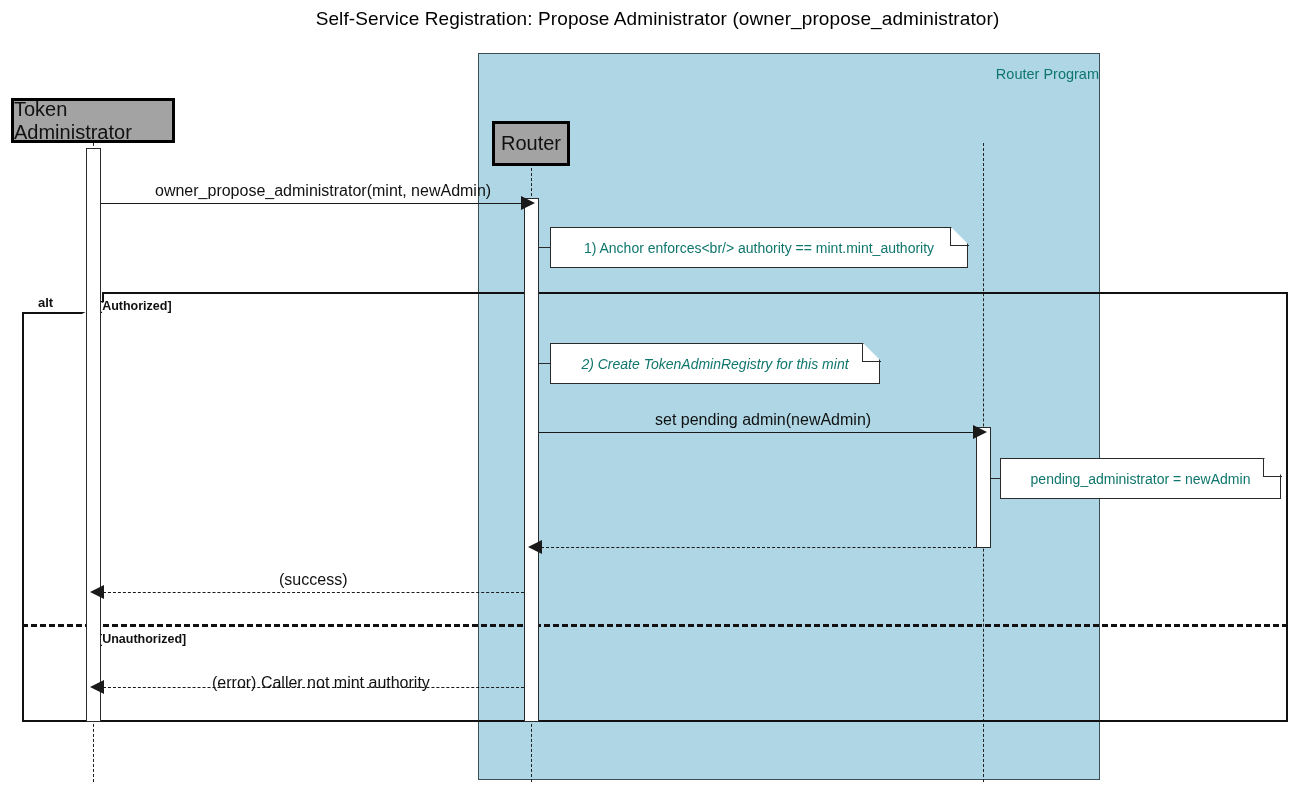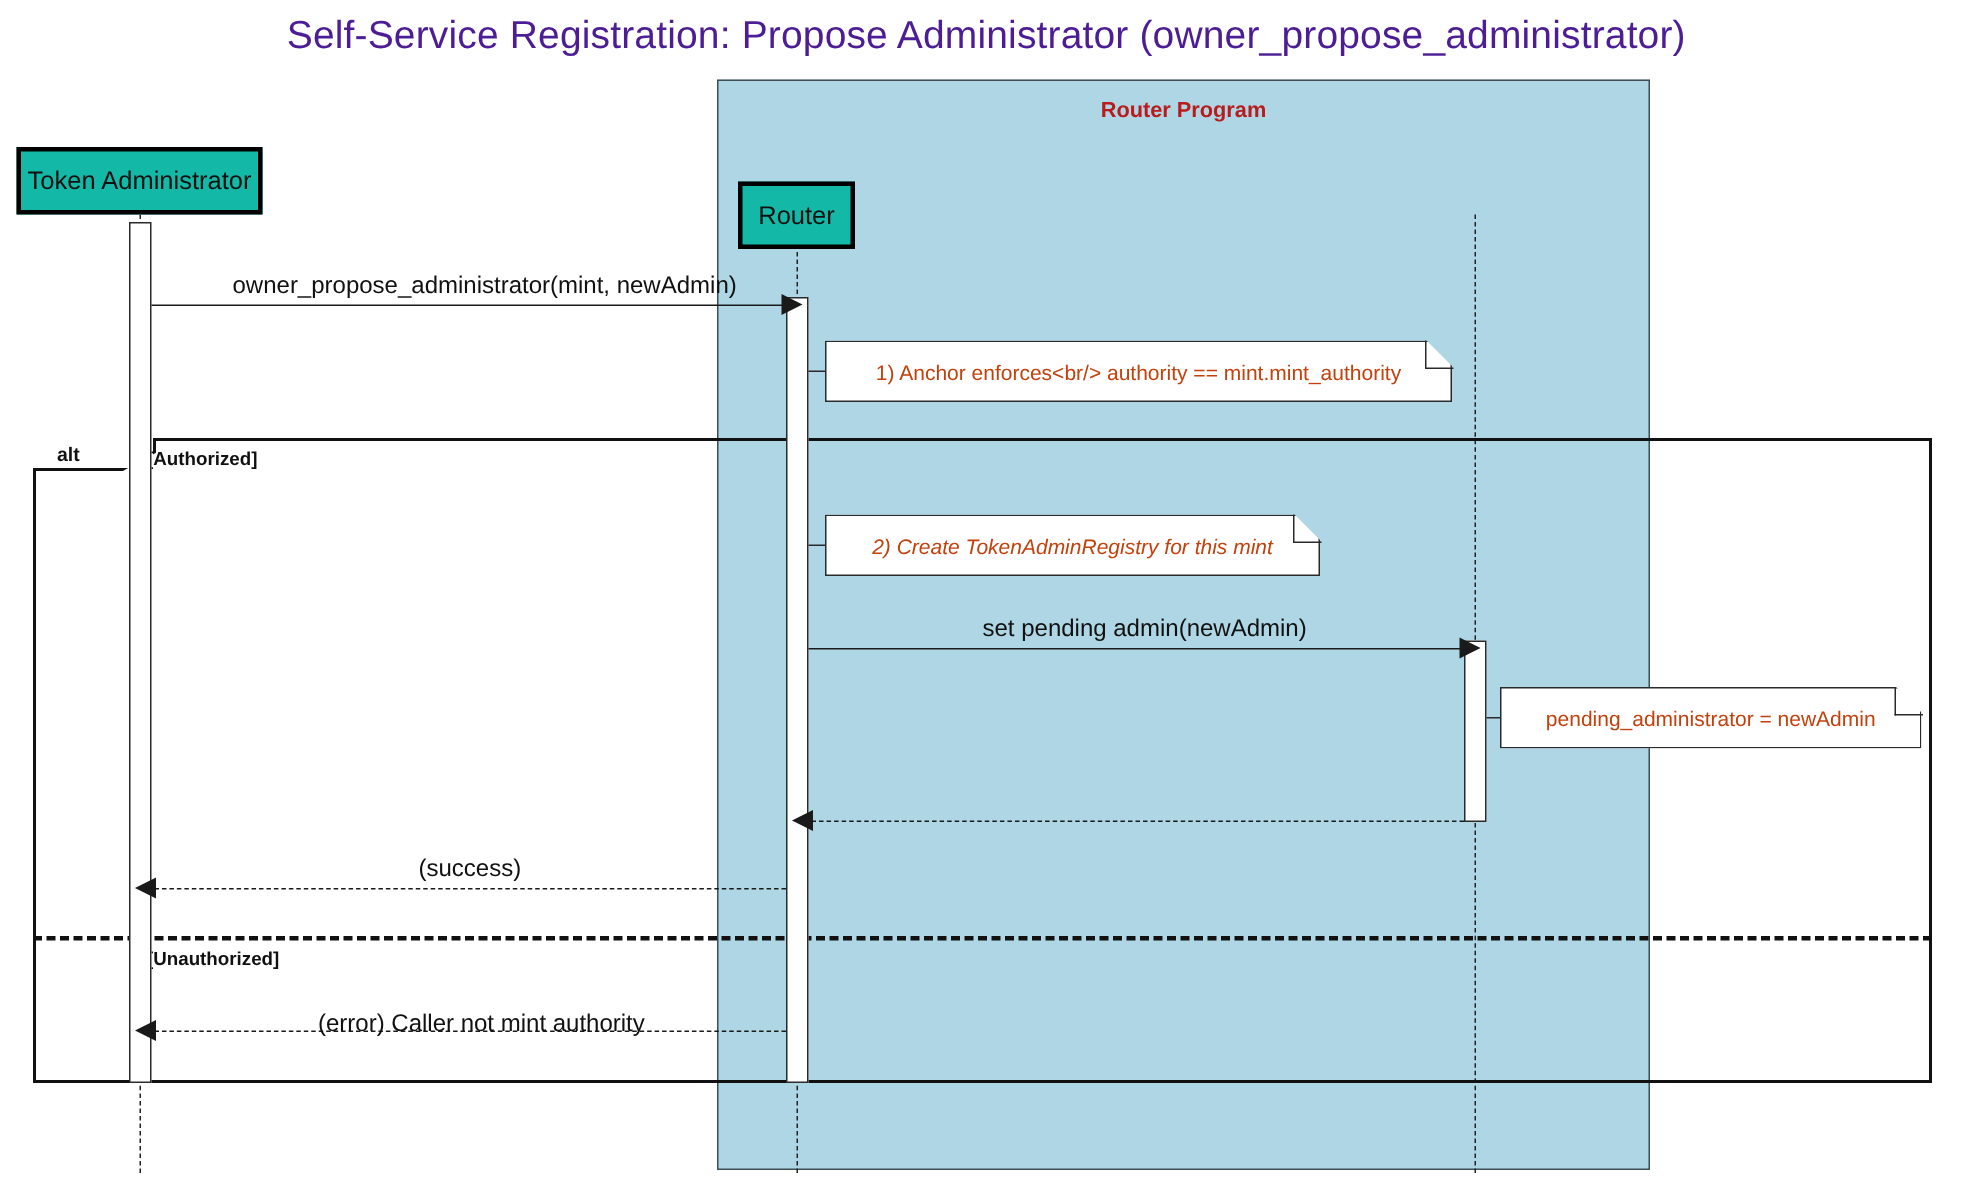--- a/index.html
+++ b/index.html
@@ -1,31 +1,31 @@
 <!DOCTYPE html>
 <html><head>
 <meta charset="utf-8">
 <style>
   html,body{margin:0;padding:0;background:#ffffff;}
   body{width:1315px;height:790px;overflow:hidden;
        font-family:"Liberation Sans",sans-serif;color:#000;}
   #canvas{position:relative;width:1315px;height:790px;}
 
   .title{position:absolute;left:0;top:8px;width:1315px;text-align:center;
-         font-size:26px;color:#4c1d95;letter-spacing:.1px;}
+         font-size:19px;color:#000000;letter-spacing:.1px;}
 
   
   .group-box{position:absolute;border:1.6px solid #3c4f55;box-sizing:border-box;}
-  .group-label{position:absolute;width:100%;text-align:center;
-               font-size:14.5px;font-weight:bold;color:#b91c1c;}
+  .group-label{position:absolute;width:100%;text-align:right;
+               font-size:14.5px;font-weight:normal;color:#0f766e;}
 
   
-  .actor{position:absolute;background:#14b8a6;border:3px solid #000;
+  .actor{position:absolute;background:#a3a3a3;border:3px solid #000;
          box-sizing:border-box;display:flex;align-items:center;
-         justify-content:center;font-size:17px;color:#111;}
+         justify-content:center;font-size:20px;color:#111;}
 
   
   .lifeline{position:absolute;width:0;border-left:1.6px dashed #222;}
 
   
   .activation{position:absolute;background:#fff;border:1.6px solid #2a2a2a;
               box-sizing:border-box;}
 
   
   .msg-line{position:absolute;height:0;border-top:1.7px solid #1a1a1a;}
@@ -35,21 +35,21 @@
   .arrow-r{position:absolute;width:0;height:0;
            border-top:7.5px solid transparent;border-bottom:7.5px solid transparent;
            border-left:14px solid #1a1a1a;}
   .arrow-l{position:absolute;width:0;height:0;
            border-top:7.5px solid transparent;border-bottom:7.5px solid transparent;
            border-right:14px solid #1a1a1a;}
 
   
   .note{position:absolute;background:#fff;border:1.8px solid #2a2a2a;
         box-sizing:border-box;display:flex;align-items:center;
-        justify-content:center;font-size:14px;color:#c2410c;white-space:nowrap;}
+        justify-content:center;font-size:14px;color:#0f766e;white-space:nowrap;}
   .note-stem{position:absolute;height:0;border-top:1.7px solid #2a2a2a;}
 
   
   .frag{position:absolute;border:2.6px solid #111;box-sizing:border-box;
         background:transparent;}
   .frag-tag{position:absolute;background:#fff;border-right:2.6px solid #111;
         border-bottom:2.6px solid #111;box-sizing:border-box;
         font-size:13px;font-weight:bold;color:#111;
         display:flex;align-items:center;padding-left:16px;}
   .frag-guard{position:absolute;font-size:12.5px;font-weight:bold;color:#111;}

